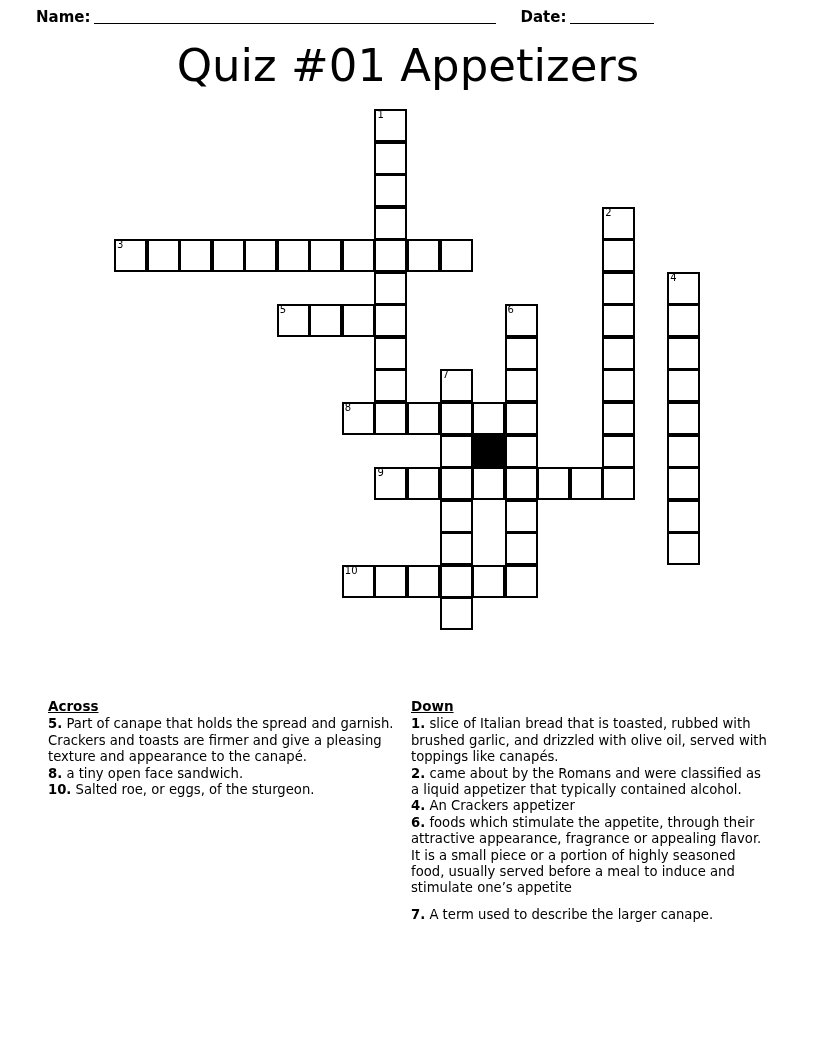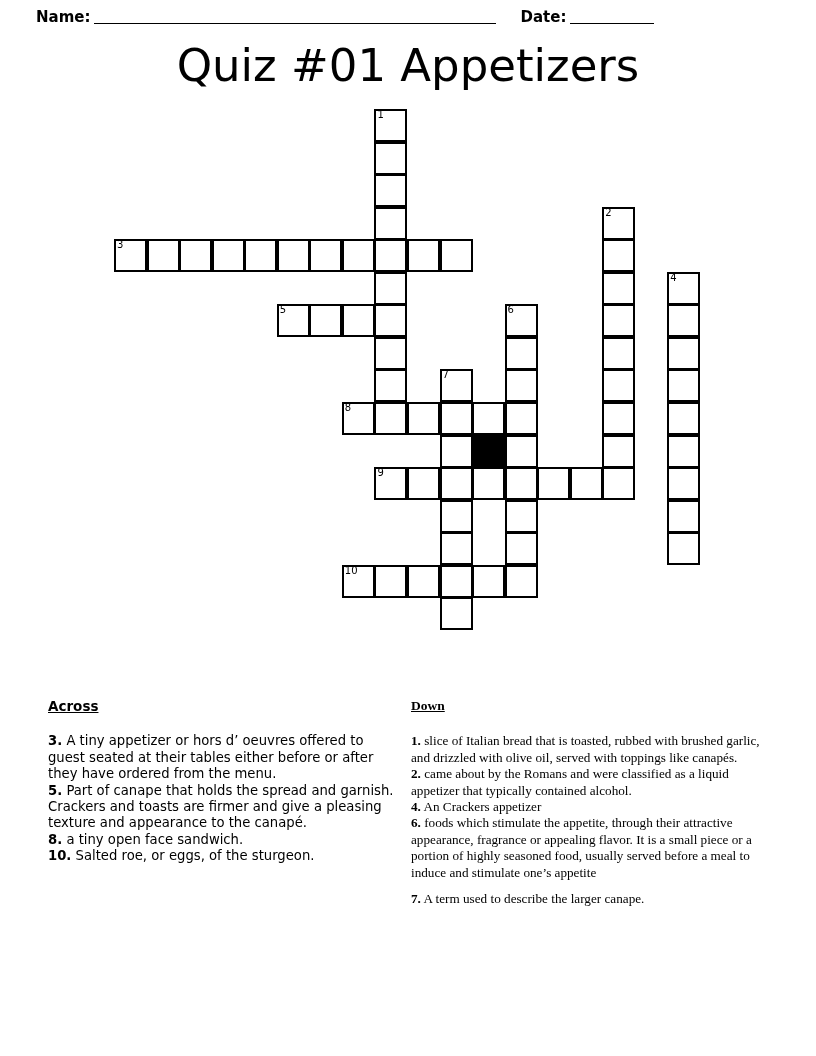--- a/index.html
+++ b/index.html
@@ -101,26 +101,26 @@
     height: 300px;
   }
   .clue-col {
     position: absolute;
     top: 0;
     font-size: 13.2px;
     line-height: 16.4px;
     font-family: "DejaVu Sans", sans-serif;
   }
   .clue-col.across { left: 48px;  width: 355px; }
-  .clue-col.down   { left: 411px; width: 358px; font-family: Liberation Serif, serif; }
+  .clue-col.down   { left: 411px; width: 358px; }
   .clue-heading {
     font-weight: bold;
     font-size: 13.5px;
     text-decoration: underline;
-    margin-bottom: 19px;
+    margin-bottom: 2px;
     display: block;
   }
   .clue-item {
     display: block;
     text-align: left;
     margin: 0;
     padding: 0;
   }
   .clue-num {
     font-weight: bold;
@@ -232,21 +232,20 @@
     <div class="cell" style="left: 439.5px; top: 564.7px;"></div>
     <div class="cell" style="left: 472.05px; top: 564.7px;"></div>
     <div class="cell" style="left: 504.6px; top: 564.7px;"></div>
     <div class="cell" style="left: 439.5px; top: 597.25px;"></div>
   </div>
 
 <div class="clues">
   <div class="clue-col across">
     <span class="clue-heading">Across</span>
     <div id="across-list">
-        <div class="clue-item"><span class="clue-num">3.</span><span class="clue-text"> A tiny appetizer or hors d’ oeuvres offered to guest seated at their tables either before or after they have ordered from the menu.</span></div>
         <div class="clue-item"><span class="clue-num">5.</span><span class="clue-text"> Part of canape that holds the spread and garnish. Crackers and toasts are firmer and give a pleasing texture and appearance to the canapé.</span></div>
         <div class="clue-item"><span class="clue-num">8.</span><span class="clue-text"> a tiny open face sandwich.</span></div>
         <div class="clue-item"><span class="clue-num">10.</span><span class="clue-text"> Salted roe, or eggs, of the sturgeon.</span></div>
       </div>
   </div>
   <div class="clue-col down">
     <span class="clue-heading">Down</span>
     <div id="down-list">
         <div class="clue-item"><span class="clue-num">1.</span><span class="clue-text"> slice of Italian bread that is toasted, rubbed with brushed garlic, and drizzled with olive oil, served with toppings like canapés.</span></div>
         <div class="clue-item"><span class="clue-num">2.</span><span class="clue-text"> came about by the Romans and were classified as a liquid appetizer that typically contained alcohol.</span></div>

